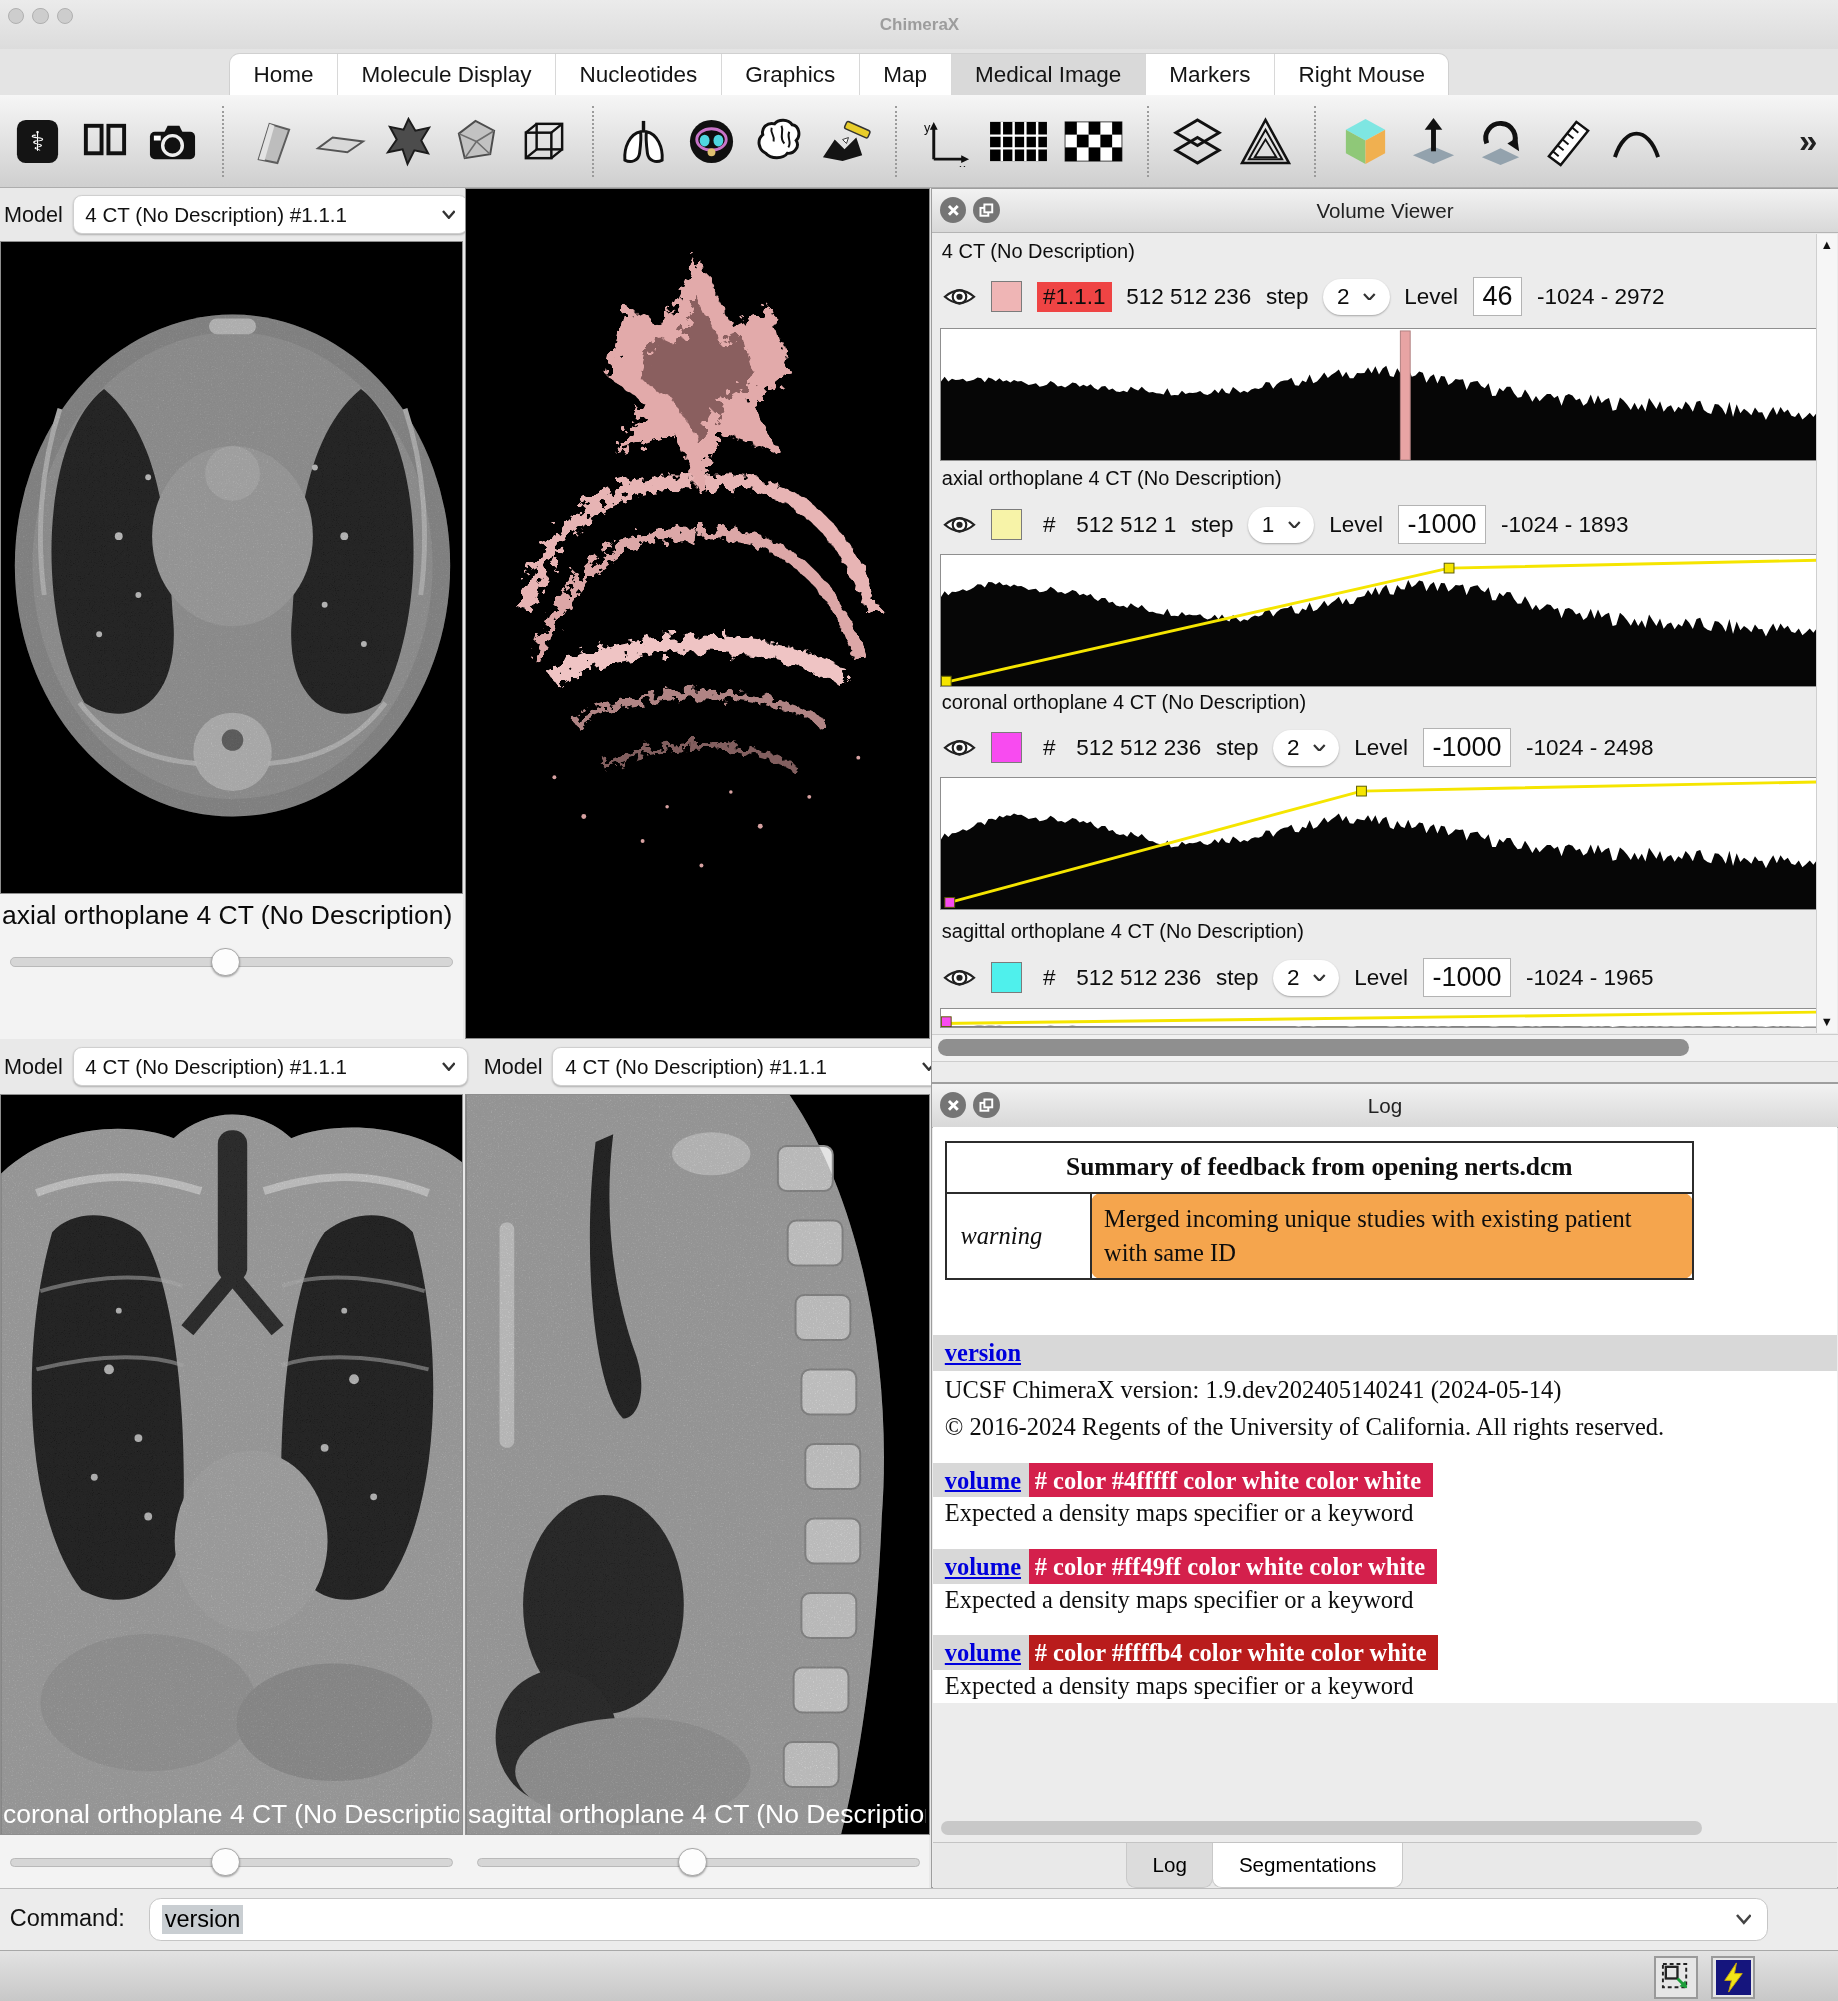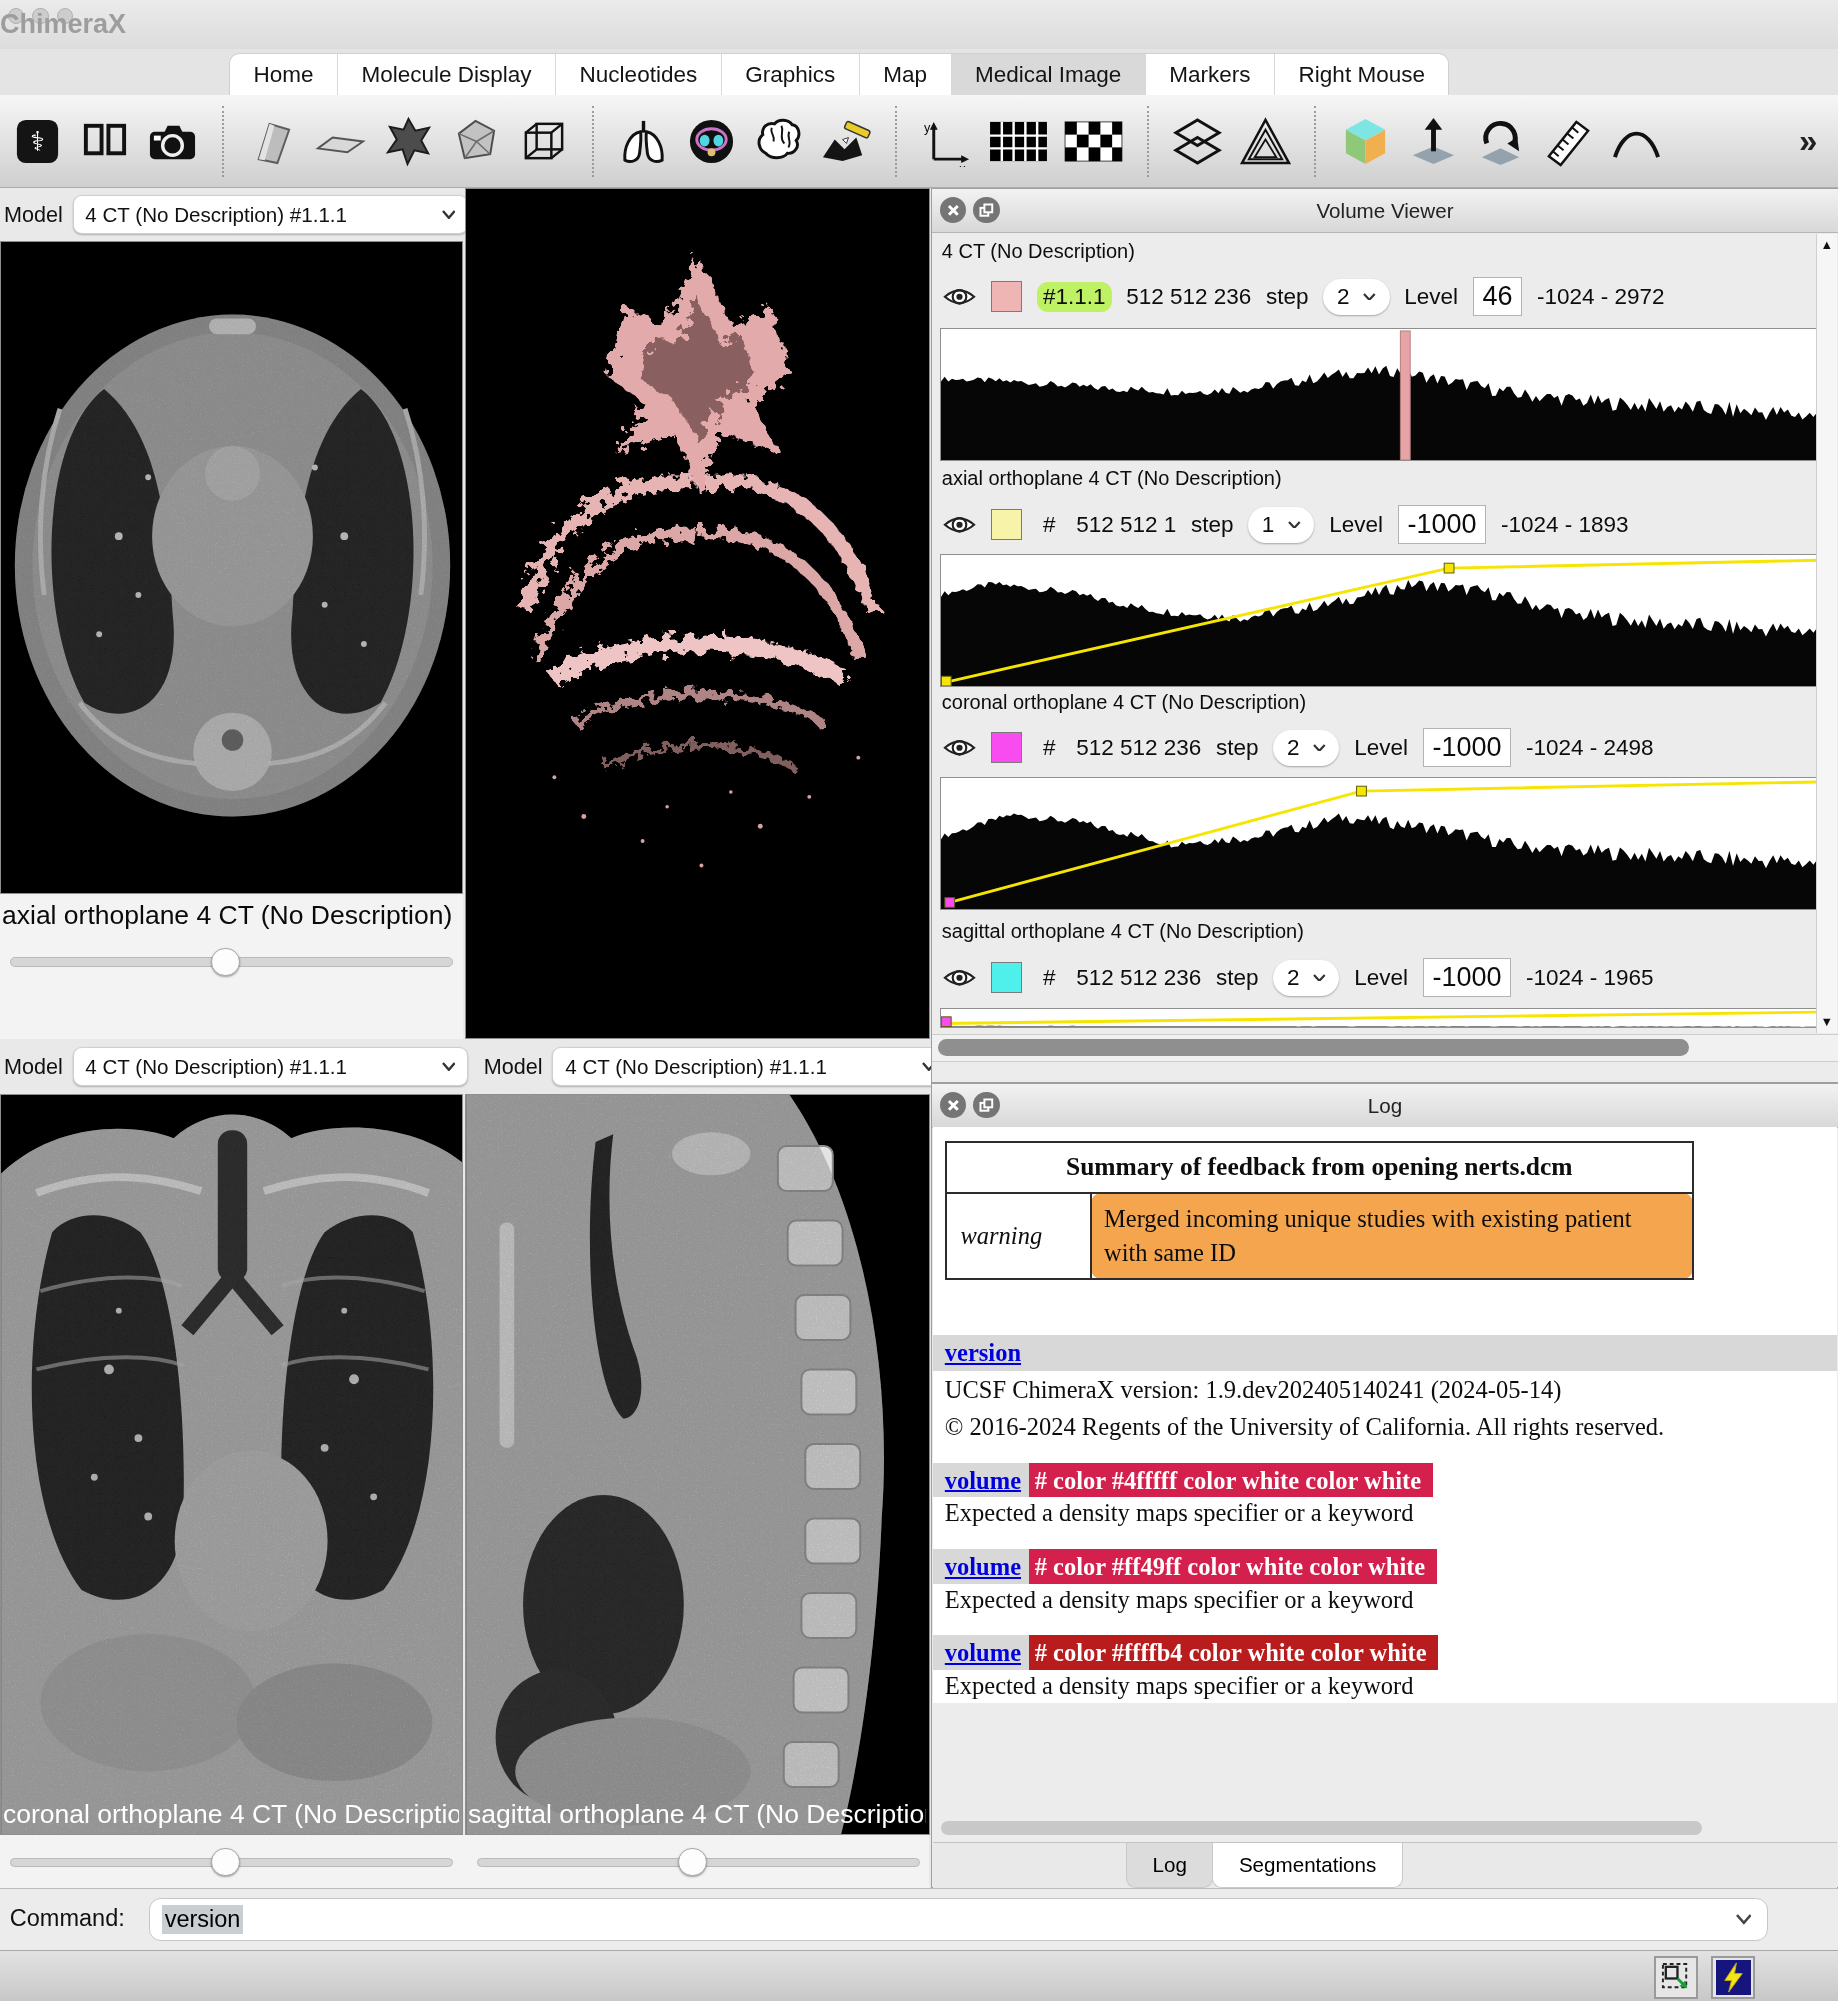--- a/index.html
+++ b/index.html
@@ -3,22 +3,22 @@
 <meta charset="utf-8">
 <style>
   html,body{margin:0;padding:0;background:#bfbfbf;}
   #app{position:relative;width:1839px;height:2001px;background:#e9e9e9;
        font-family:"Liberation Sans","DejaVu Sans",sans-serif;overflow:hidden;}
   
   .titlebar{position:absolute;left:0;top:0;width:1839px;height:49px;
     background:linear-gradient(#ebebeb,#dcdcdc);border-bottom:1px solid #b6b6b6;}
   .lights{position:absolute;left:7.8px;top:7.8px;display:flex;gap:7.8px;}
   .light{width:14.7px;height:14.7px;border-radius:50%;background:#cdcdcd;border:1px solid #b0b0b0;}
-  .wintitle{position:absolute;left:0;right:0;top:0;height:49px;line-height:49px;
-    font-weight:bold;font-size:27px;color:#9d9d9d;}
+  .wintitle{position:absolute;left:0;right:0;top:0;height:49px;line-height:49px;text-align:center;
+    font-weight:bold;font-size:17px;color:#9d9d9d;}
   
   .tabrow{position:absolute;left:0;top:49px;width:1839px;height:46px;background:#e4e4e4;
     display:flex;align-items:flex-end;}
   .tabs{display:flex;margin-left:230px;height:41px;border-radius:9.8px 9.8px 0 0;overflow:hidden;
     box-shadow:0 0 0 1px #d0d0d0;}
   .tab{background:#ffffff;color:#141414;font-size:22.5px;padding:0 23.5px;display:flex;align-items:center;
     border-right:1px solid #d8d8d8;cursor:default;}
   .tab:last-child{border-right:none;}
   .tab.active{background:#d9d9d9;}
   
@@ -534,21 +534,21 @@
     </div>
 
     <div class="vvtitle" style="top:51px">4 CT (No Description)</div>
     <div class="ctl" style="top:84px">
       <svg class="eye" viewBox="0 0 36 26">
           <path d="M3,13 Q18,0 33,13 Q18,26 3,13 Z" fill="#fff" stroke="#222" stroke-width="2.2"></path>
           <circle cx="18" cy="13" r="7" fill="none" stroke="#222" stroke-width="2.2"></circle>
           <circle cx="18" cy="13" r="3.2" fill="#222"></circle>
         </svg>
       <div class="swatch" style="background-color: rgb(239, 181, 181);"></div>
-      <span class="idchip" style="background-color: #bef264; border-radius: 11px;">#1.1.1</span>
+      <span class="idchip" style="background-color: #ef4444;">#1.1.1</span>
       <span>512 512 236</span>
       <span>step</span>
       <div class="steppill">
           <span>2</span>
         <svg width="12.7" height="7.8" viewBox="0 0 13 8">
             <polyline points="1,1 6.5,7 12,1" fill="none" stroke="#333" stroke-width="2.2"></polyline>
           </svg>
         </div>
       <span>Level</span>
       <span class="lvlbox">46</span>

